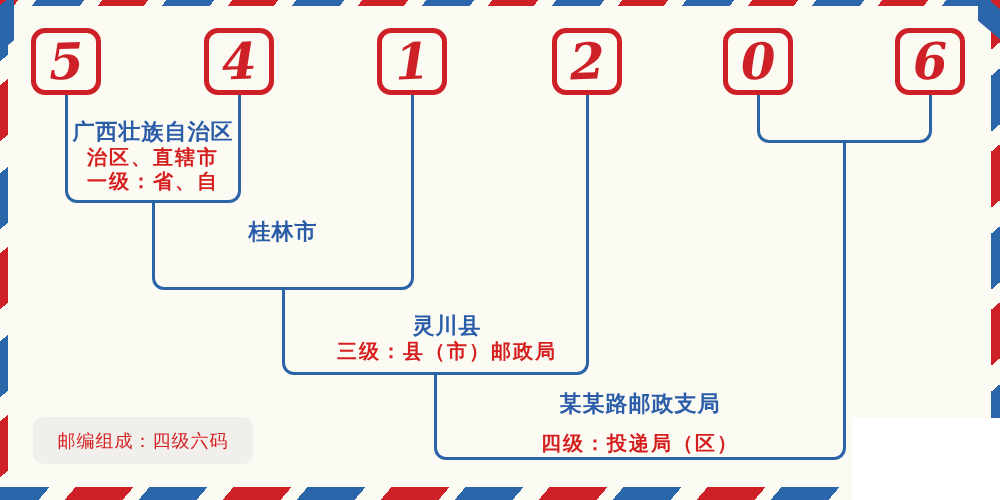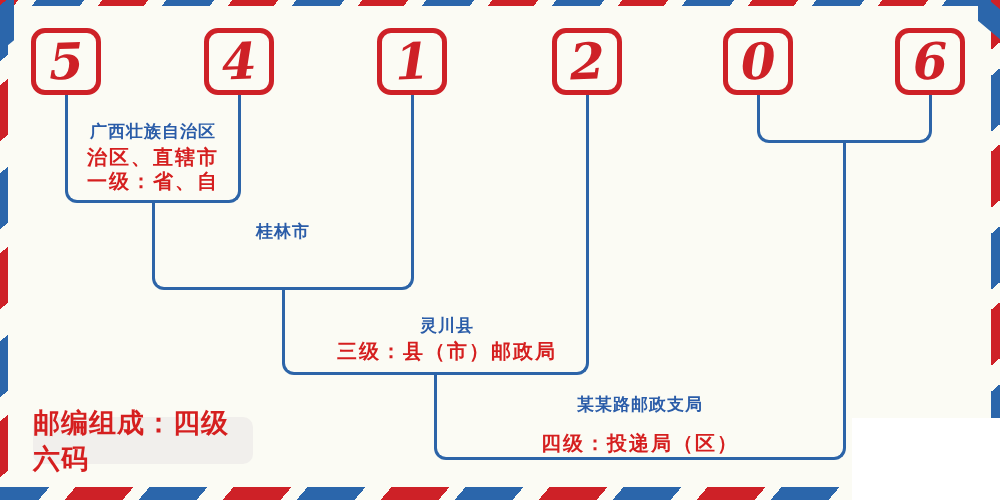--- a/index.html
+++ b/index.html
@@ -44,34 +44,34 @@
     border-left:3px solid #2c64a8;border-right:3px solid #2c64a8;border-bottom:3px solid #2c64a8;
     border-radius:0 0 12px 12px;}
   .br1{left:65px;top:187px;width:176px;}
   .br2{left:152px;top:274px;width:262px;}
   .br3{left:282px;top:359px;width:307px;}
   .br4{left:434px;top:444px;width:412px;}
   .br5{left:757px;top:127px;width:175px;}
 
   
   .lvl{position:absolute;z-index:5;text-align:center;font-weight:bold;}
-  .lvl .name{color:#2a5ca8;font-size:17px;line-height:26px;letter-spacing:1px;}
+  .lvl .name{color:#2a5ca8;font-size:22px;line-height:26px;letter-spacing:1px;}
   .lvl .desc{color:#d51f1f;font-size:20px;line-height:24px;letter-spacing:2px;}
   .lvl1{left:58px;top:119px;width:190px;}
   .lvl2{left:183px;top:219px;width:200px;}
   .lvl3{left:285px;top:313px;width:300px;padding-left:12px;}
   .lvl4{left:490px;top:393px;width:300px;}
   .lvl4 .name{margin-bottom:12px;font-family:Liberation Mono, monospace;}
   .delivery{left:769px;top:105px;width:150px;}
   .delivery .name{font-size:20px;}
 
   
   .badge{position:absolute;left:33px;top:417px;width:220px;height:47px;z-index:5;
     background:#f1efec;border-radius:10px;display:flex;align-items:center;justify-content:center;}
-  .badge span{color:#d51f1f;font-weight:bold;font-size:27px;letter-spacing:1px;}
+  .badge span{color:#d51f1f;font-weight:normal;font-size:18px;letter-spacing:1px;}
 </style>
 </head>
 <body>
 
 <div class="frame">
 
   <div class="strip strip-top"></div>
   <div class="strip strip-bottom"></div>
   <div class="strip strip-left"></div>
   <div class="strip strip-right"></div>

